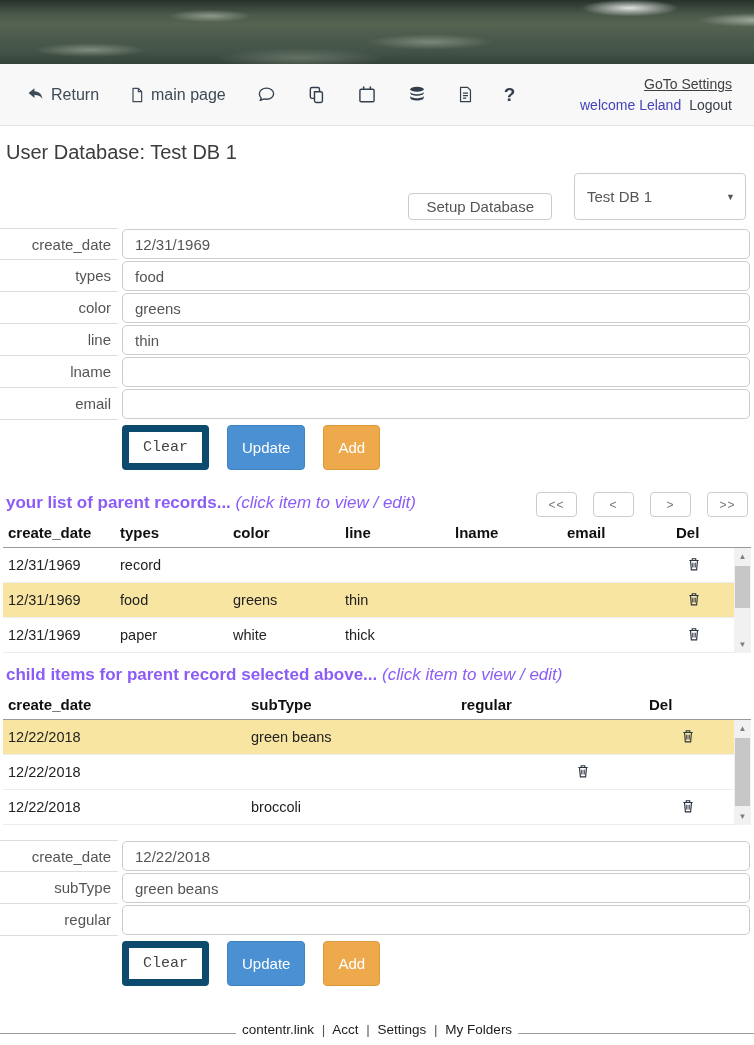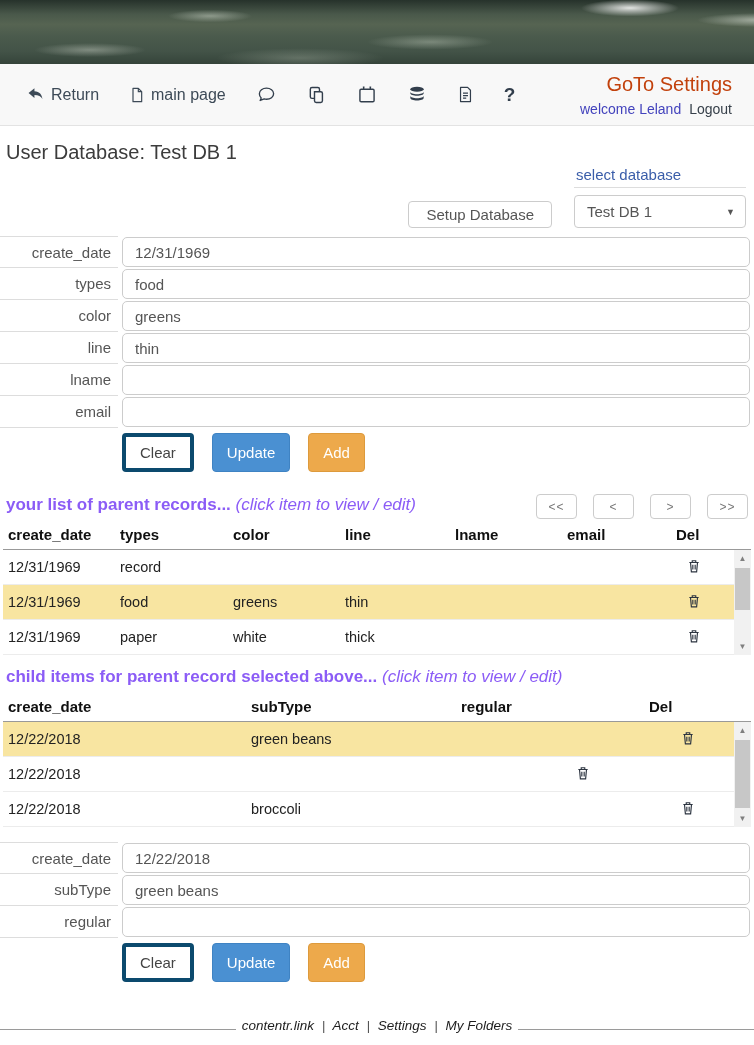--- a/index.html
+++ b/index.html
@@ -27,57 +27,57 @@
   .navbar {
     height:62px; background:#f8f8f8; border-bottom:1px solid #e3e3e3;
     display:flex; align-items:center; padding:0 22px 0 26px;
   }
   .nav-left { display:flex; align-items:center; gap:30px; flex:1; }
   .nav-link { display:flex; align-items:center; gap:6px; color:#3d4a57; font-size:16px; cursor:pointer; text-decoration:none; }
   .nav-icon { display:flex; align-items:center; cursor:pointer; color:#323e4c; }
   .nav-icon svg { display:block; }
   .nav-qmark { font-size:19px; font-weight:bold; color:#323e4c; }
   .nav-right { text-align:right; line-height:1.45; }
-  .nav-right .line1 { color:#c2410c; font-size:20px; }
+  .nav-right .line1 { color:#404040; font-size:14px;text-decoration:underline; }
   .nav-right .line2 { font-size:14px; }
   .nav-right .welcome { color:#4343bd; cursor:pointer; }
   .nav-right .logout  { color:#37404a; margin-left:8px; cursor:pointer; }
 
   
   .page-title { font-size:20px; color:#3c3c3c; font-weight:400; margin:15px 0 0 6px; }
   .db-controls { display:flex; justify-content:flex-end; align-items:flex-end; padding-right:8px; margin-top:2px; }
   .setup-btn {
     height:27px; padding:0 17px; background:#fff; border:1px solid #ccc; border-radius:4px;
     color:#555; font-size:15px; margin-right:22px; cursor:pointer; font-family:inherit;
   }
   .select-stack { width:172px; }
   .select-label { color:#3a5da9; font-size:15px; padding:0 0 4px 2px; border-bottom:1px solid #ddd; }
   .db-select {
-    margin-top:7px; height:33px; border:1px solid #ccc; border-radius:4px; background:#fff;
+    margin-top:7px; height:47px; border:1px solid #ccc; border-radius:4px; background:#fff;
     display:flex; align-items:center; justify-content:space-between; padding:0 10px 0 12px;
     color:#555; cursor:pointer;
   }
   .db-select .caret { font-size:9px; color:#555; }
 
   
   .rec-form { margin-top:8px; }
   .form-row { display:flex; align-items:stretch; }
   .form-label {
     width:118px; flex:0 0 118px; text-align:right; color:#555; font-size:15px;
     padding:7px 7px 0 0; border-bottom:1px solid #ddd;
   }
   .form-row:first-child .form-label { border-top:1px solid #ddd; }
   .form-field { flex:1; padding:1px 4px 1px 4px; }
   .form-field input {
     width:100%; height:30px; border:1px solid #ccc; border-radius:5px; background:#fff;
     padding:0 12px; font-size:15px; color:#555; font-family:inherit; outline:none;
   }
   .form-buttons { display:flex; gap:18px; padding:5px 0 10px 122px; }
   .btn { font-family:inherit; font-size:15px; border-radius:4px; padding:7px 14px; cursor:pointer; }
-  .btn-clear  { background:#fff; border:4px solid #0c4a6e; color:#444; }
+  .btn-clear  { background:#fff; border:7px solid #0c4a6e; color:#444;font-family:Liberation Mono, monospace; }
   .btn-update { background:#4a90d2; border:1px solid #3f83c3; color:#fff; }
   .btn-add    { background:#eda94b; border:1px solid #dd9a3c; color:#fff; }
 
   
   .section-bar { display:flex; align-items:flex-end; justify-content:space-between; margin:12px 6px 0 6px; }
   .section-heading { color:#8b5cf6; font-size:17px; padding-bottom:4px; }
   .section-heading b { font-weight:bold; }
   .section-heading .hint { font-style:italic; font-weight:normal; }
   .pager { display:flex; gap:16px; }
   .pager button {
@@ -109,21 +109,21 @@
               color:#7f7f7f; font-size:8px; cursor:pointer; }
   .sb-thumb { position:absolute; left:1px; right:1px; background:#c7c7c7; cursor:pointer; }
   .sb-up { position:absolute; top:0; left:0; right:0; }
   .sb-down { position:absolute; bottom:0; left:0; right:0; }
 
   .child-section { }
   .child-form-wrap { margin-top:15px; }
 
   
   .footer { margin-top:24px; }
-  .footer-links-wrap { position:relative; text-align:center;font-style:italic; }
+  .footer-links-wrap { position:relative; text-align:center; }
   .footer-rule { position:absolute; left:0; right:0; top:13px; border-top:1px solid #9a9a9a; }
   .footer-links { position:relative; display:inline-block; background:#fff; padding:0 6px;
                   font-size:13.5px; color:#1d1d1d; }
   .footer-links .flink { cursor:pointer; color:#1d1d1d; }
   .footer-links .sep { color:#555; margin:0 4px; }
 </style>
 </head>
 <body>
 
 <div class="banner"></div>
@@ -185,21 +185,20 @@
       <span class="welcome">welcome Leland</span><span class="logout">Logout</span>
     </div>
   </div>
 </div>
 
 <h1 class="page-title">User Database: Test DB 1</h1>
 
 <div class="db-controls">
   <button class="setup-btn">Setup Database</button>
   <div class="select-stack">
-    <div class="select-label">select database</div>
     <div class="db-select">
       <span>Test DB 1</span>
       <span class="caret">▼</span>
     </div>
   </div>
 </div>
 
 <div class="rec-form">
   <div class="form-row">
     <div class="form-label">create_date</div>

